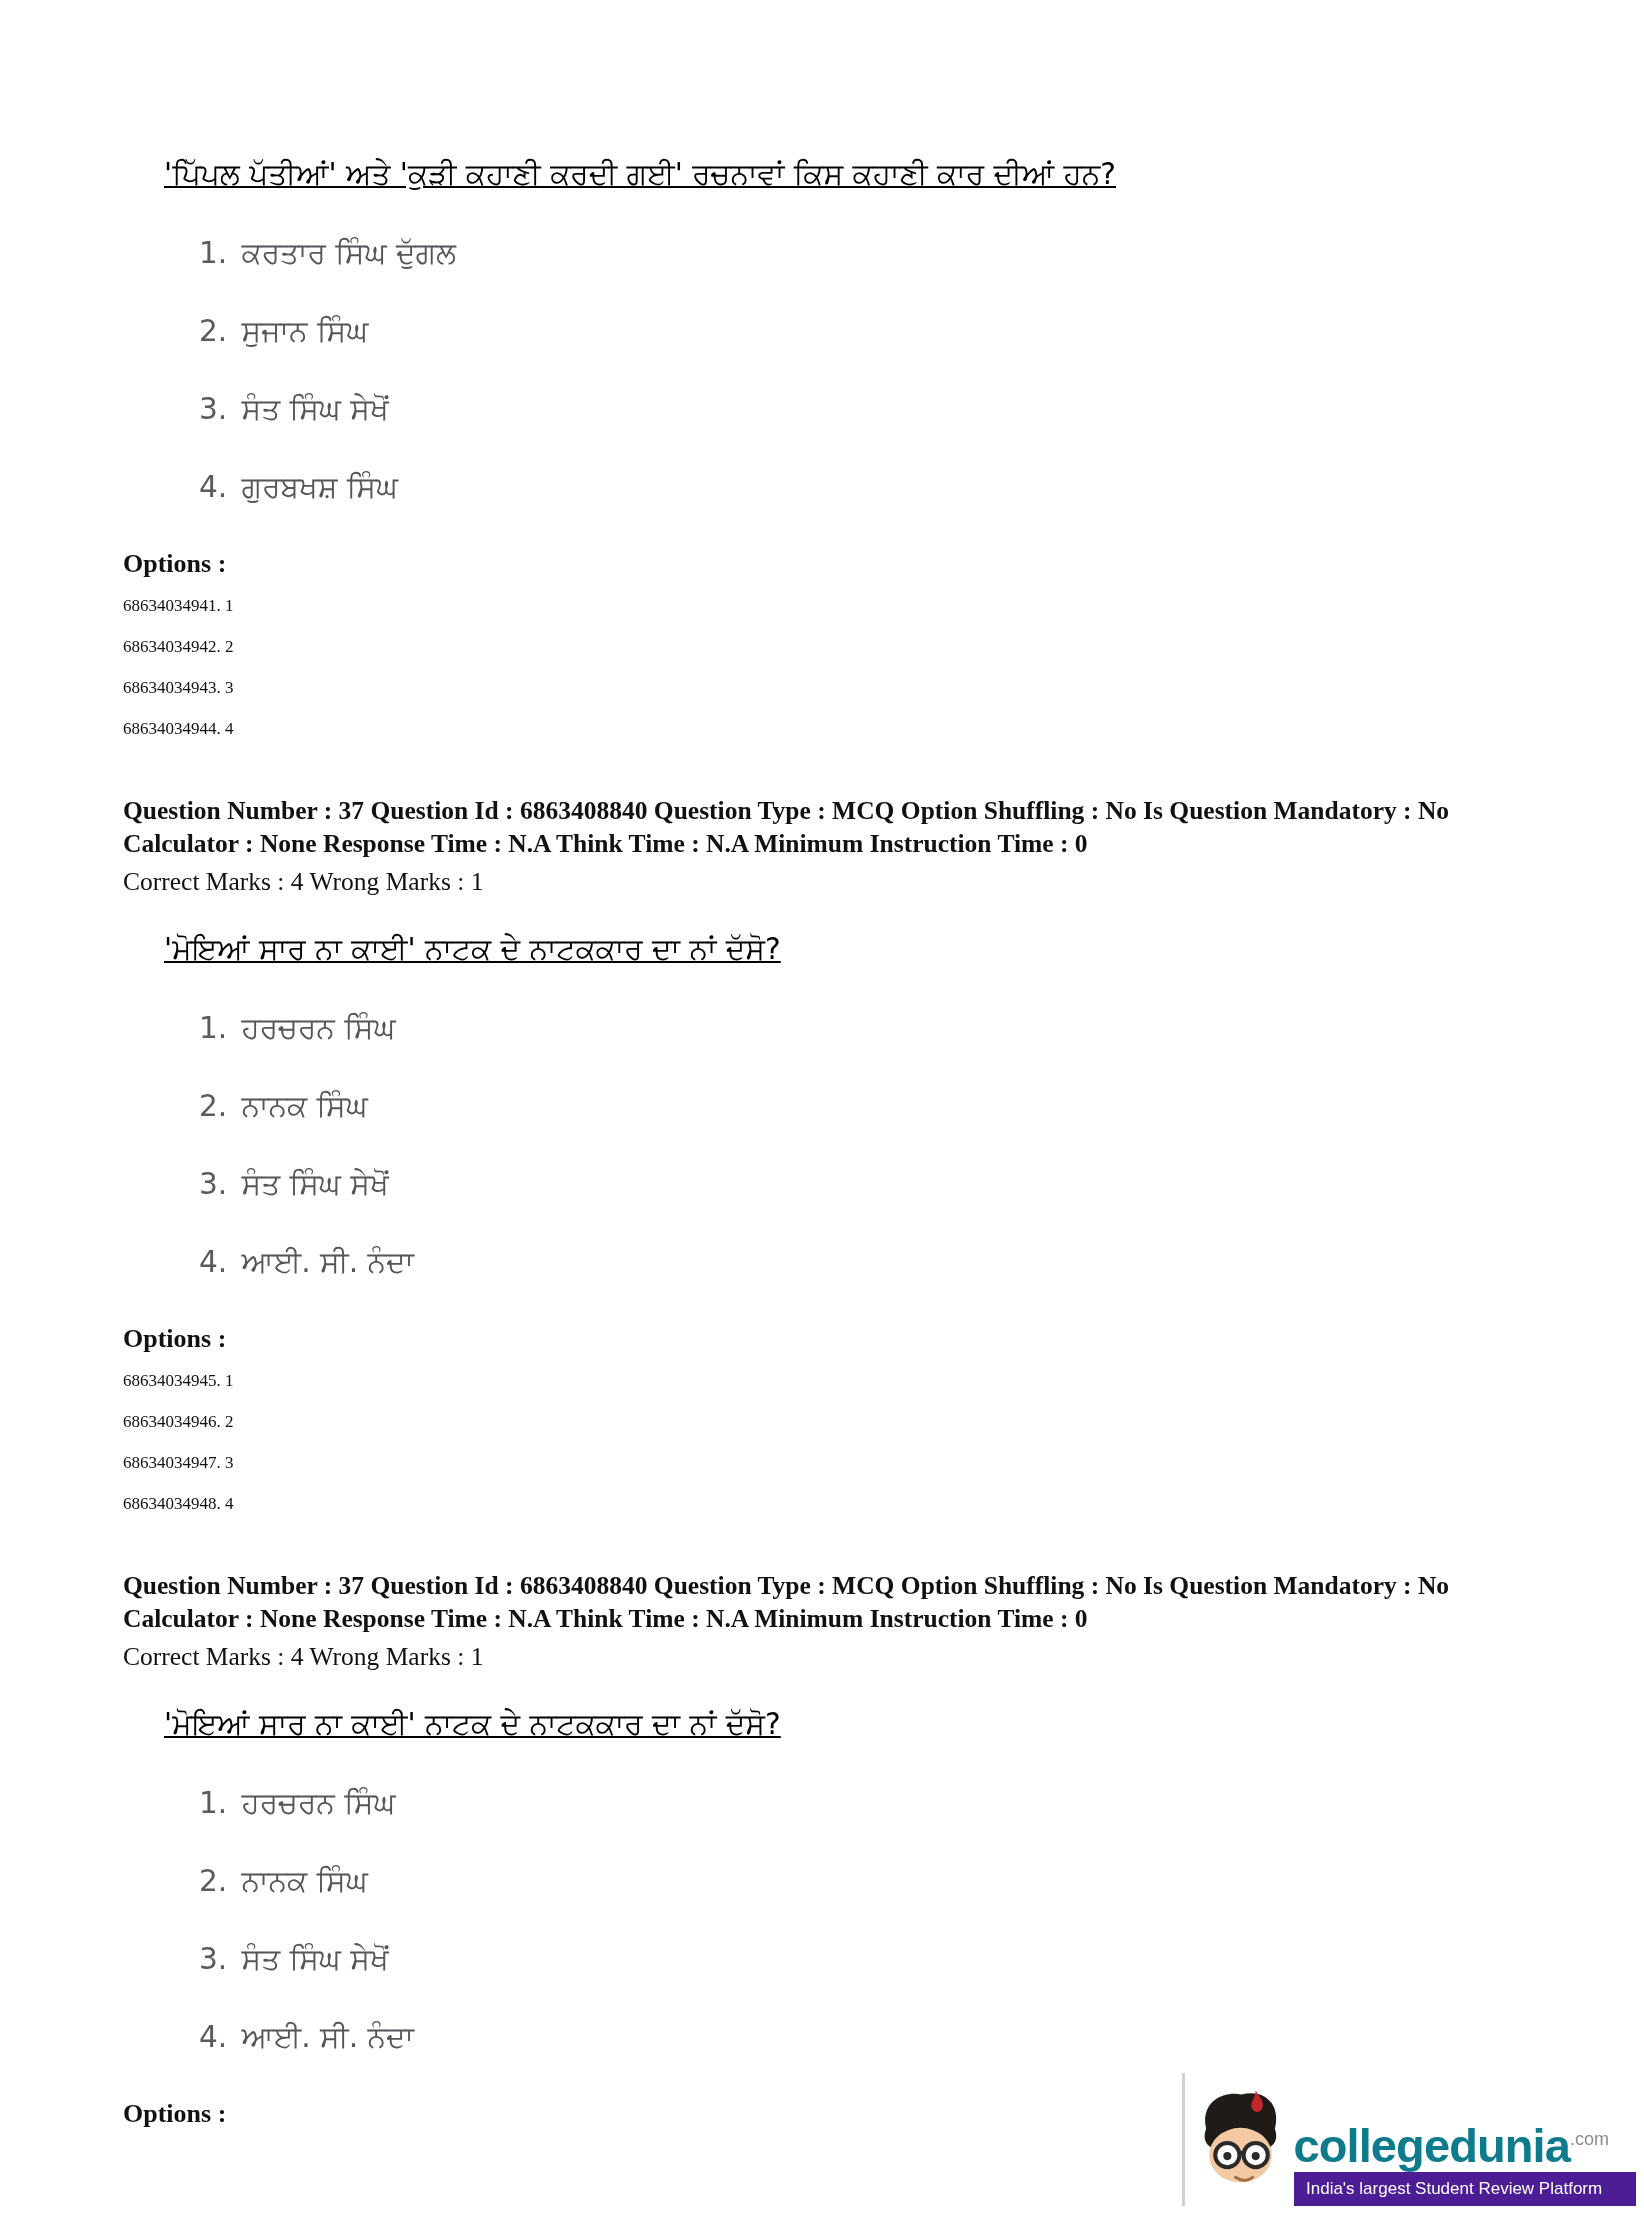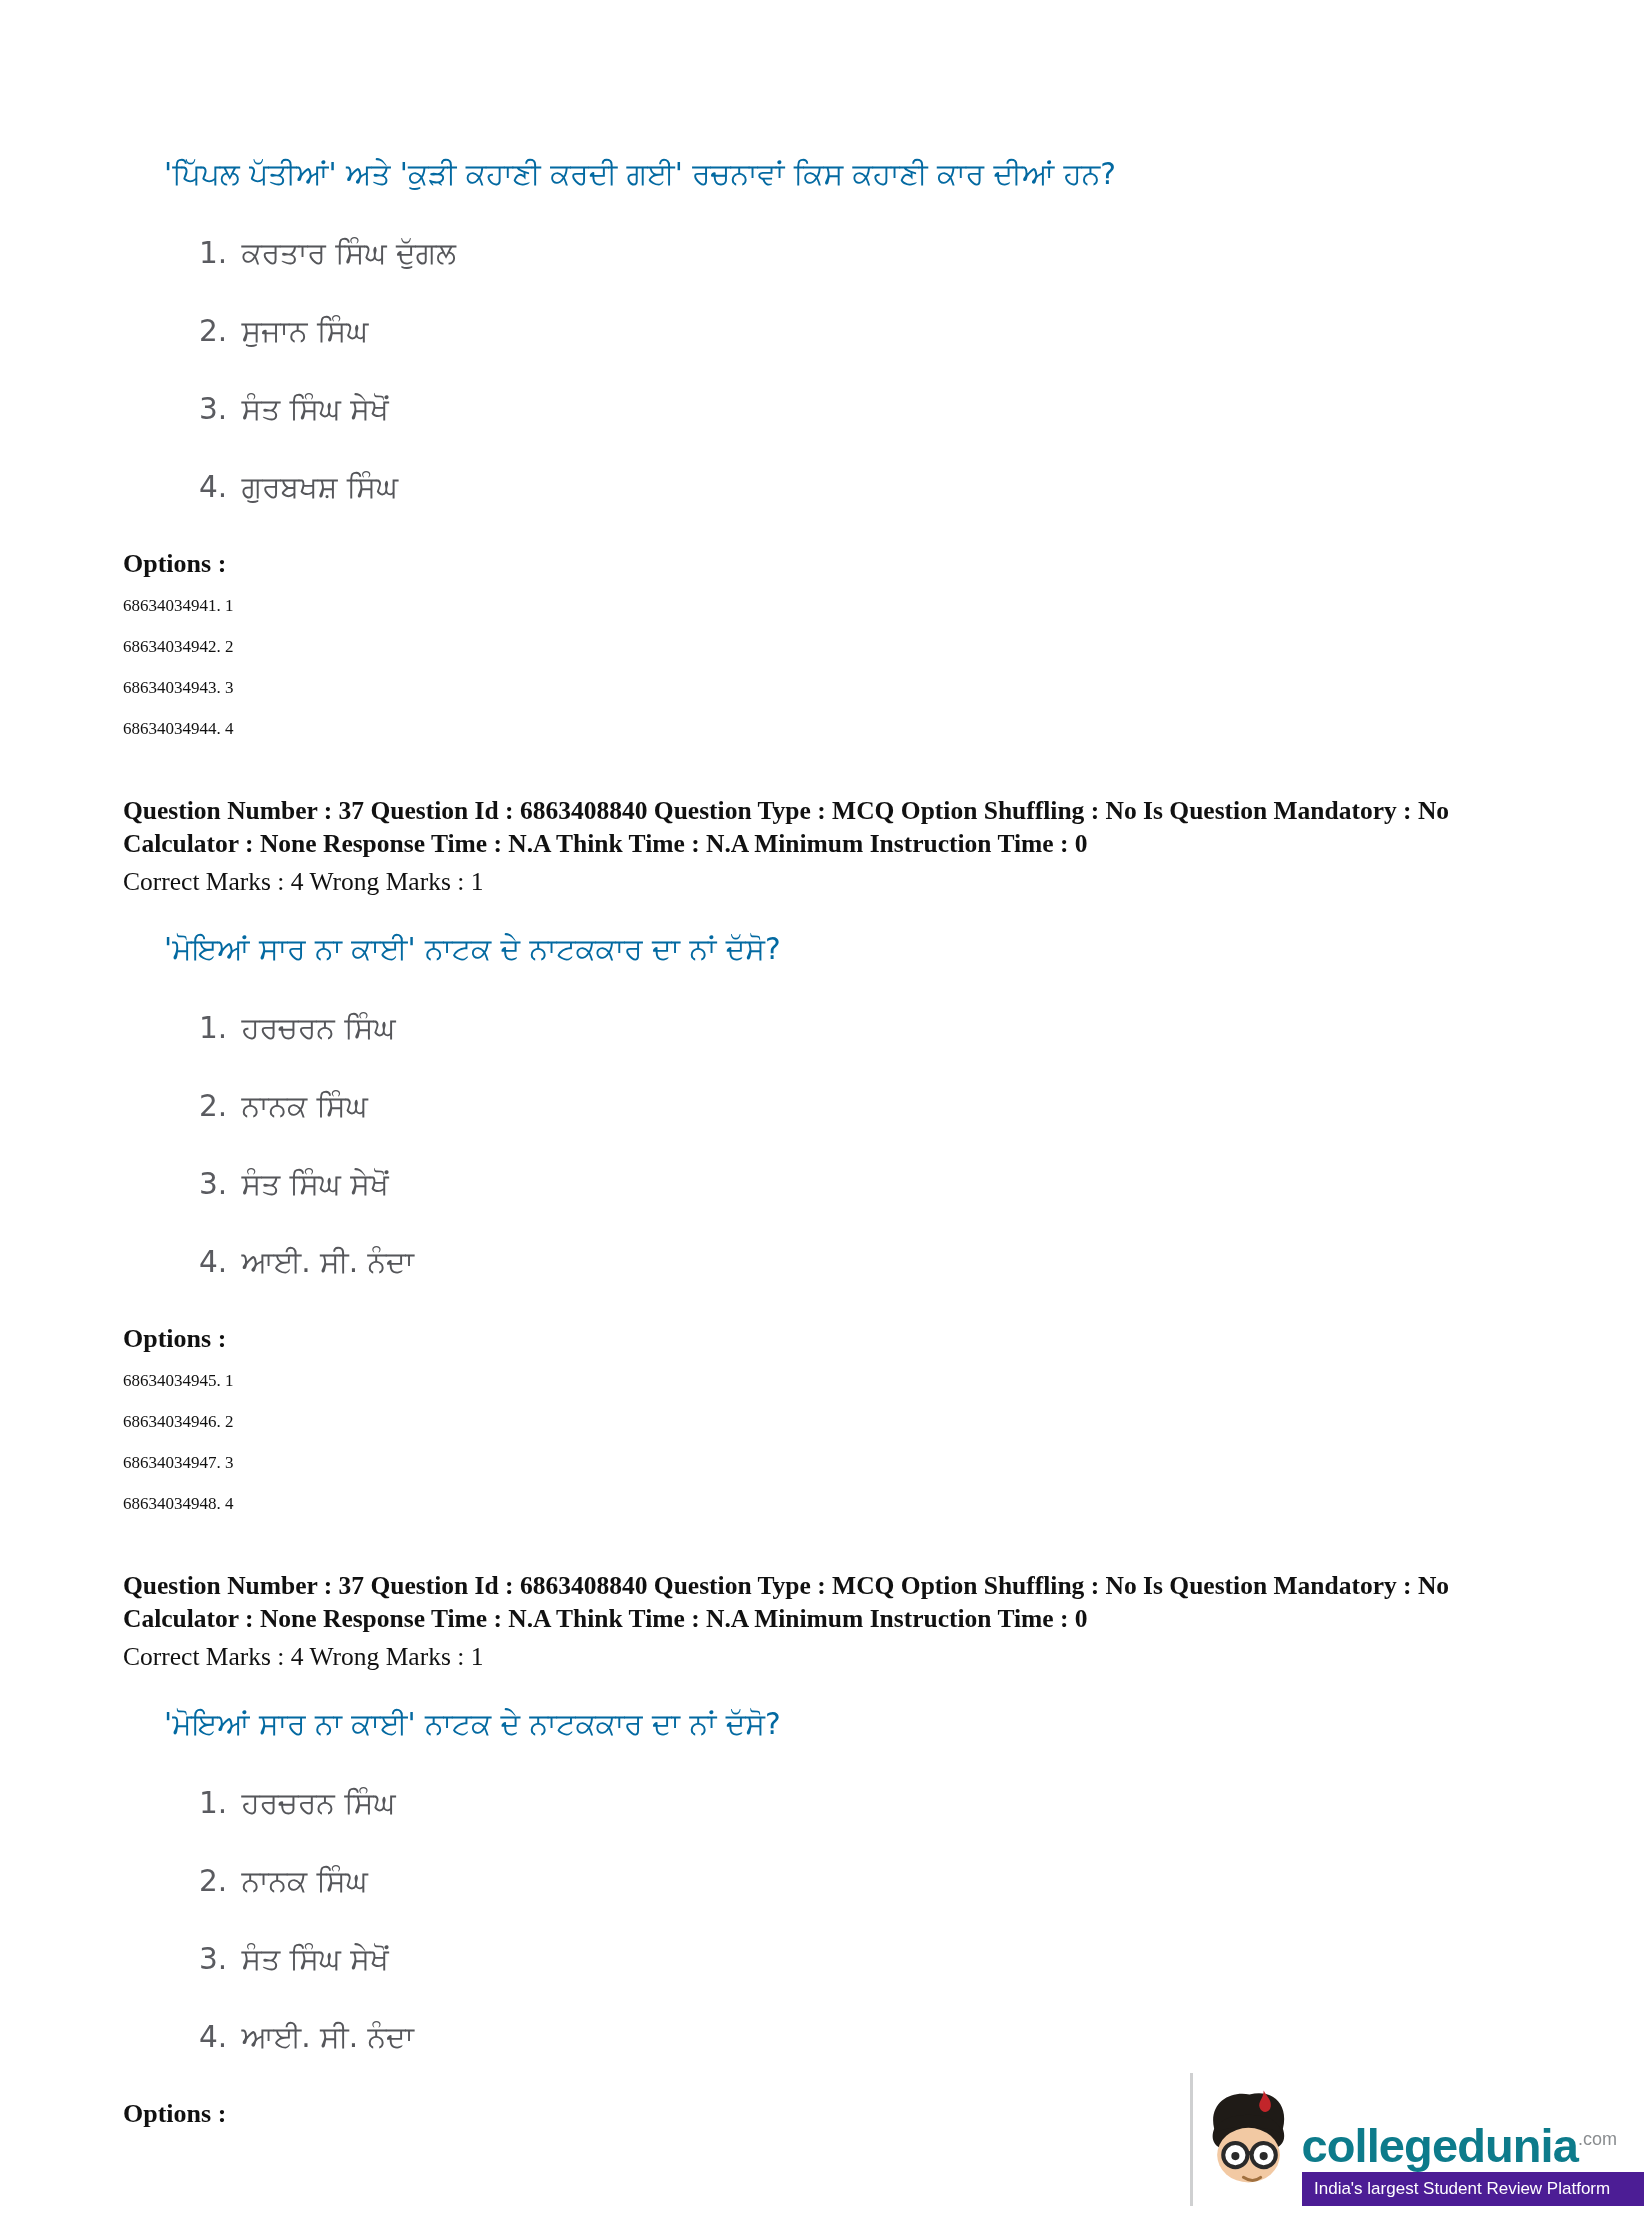--- a/index.html
+++ b/index.html
@@ -8,24 +8,25 @@
     width:1644px; height:2217px;
     position:relative; overflow:hidden;
     font-family:"Liberation Serif", serif;
     color:#111111;
   }
   .content { padding:154px 107px 0 123px; }
 
   
   .q-text {
     font-family:"DejaVu Sans", sans-serif;
-    color:#0369a1;
+    color:#000000;
     font-size:29.6px;
     line-height:41px;
     margin-left:41px;
+    text-decoration:underline;
   }
   .choices { margin-top:38px; margin-left:76px; }
   .choice {
     display:flex; gap:14.3px;
     font-family:"DejaVu Sans", sans-serif;
     color:#55565a;
     font-size:29.6px;
     line-height:41px;
     margin-bottom:37px;
   }
@@ -43,21 +44,21 @@
     line-height:33px; max-width:1433px;
   }
   .meta-marks {
     font-size:25.5px; font-weight:400;
     line-height:34px; margin-top:5.4px;
   }
   .question-section.after-meta { margin-top:30px; }
 
   
   .watermark {
-    position:absolute; right:0; bottom:10.7px;
+    position:absolute; right:8px; bottom:10.7px;
     display:flex; align-items:flex-end;
   }
   .wm-rule { width:2.7px; height:133px; background:#cfd0d1; align-self:center; margin-right:9px; }
   .wm-mascot { margin-right:9px; }
   .wm-text { display:flex; flex-direction:column; }
   .wm-brand {
     font-family:"Liberation Sans", sans-serif;
     font-weight:700; font-size:47px; letter-spacing:-0.9px;
     color:#0d7b8b; line-height:54px; padding-right:27px;
   }

